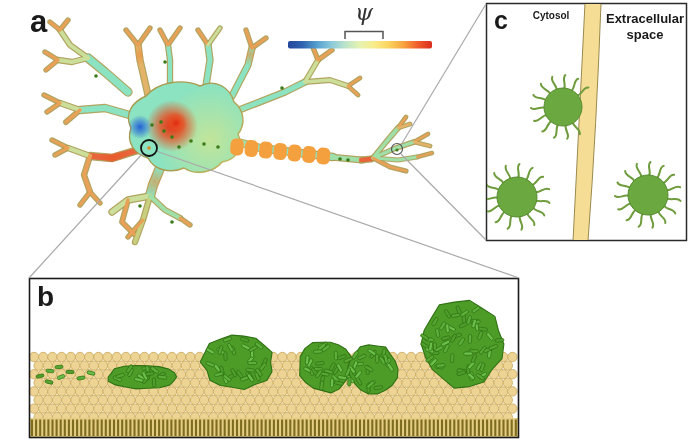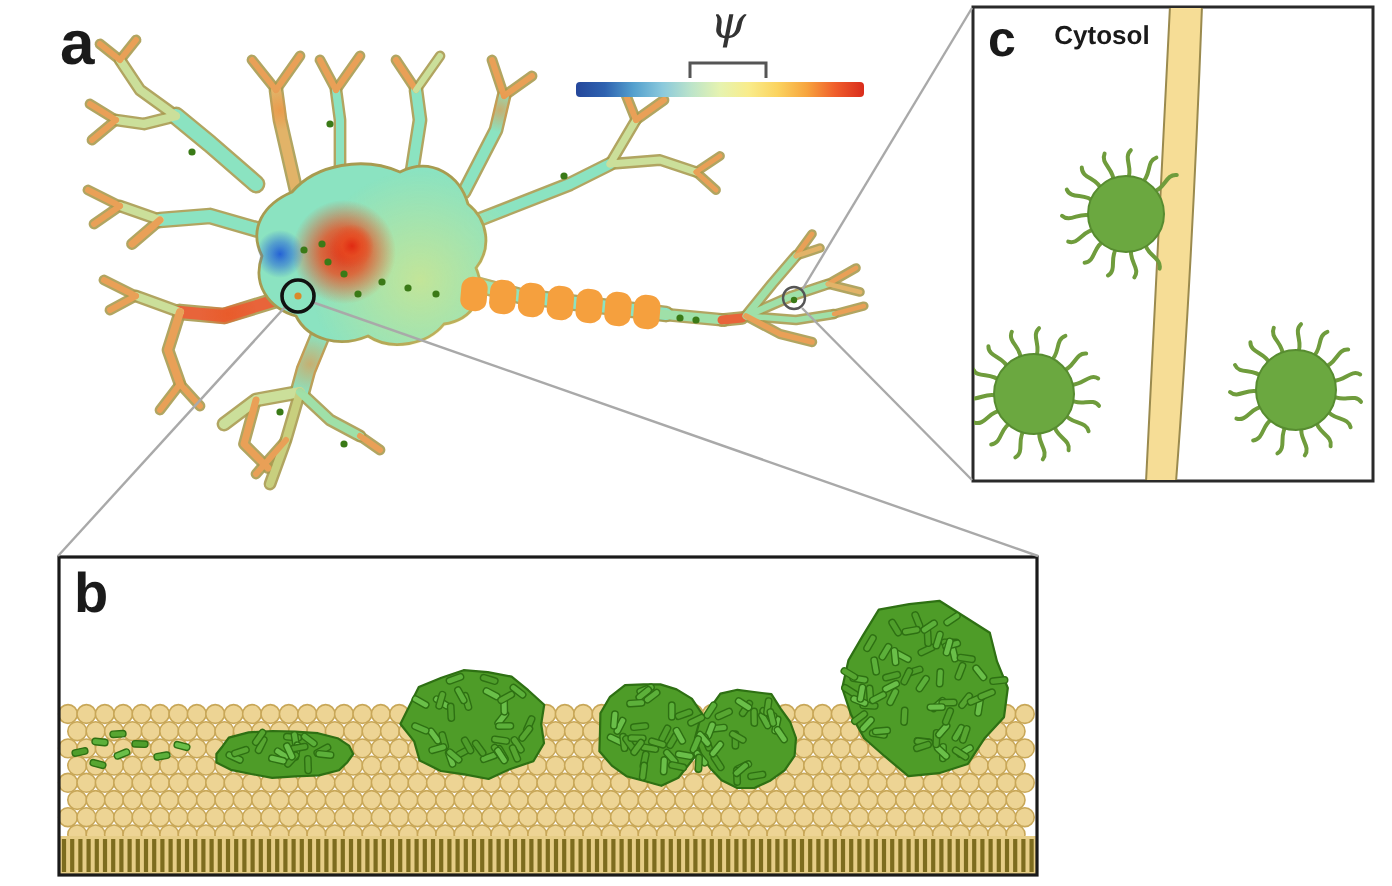--- a/index.html
+++ b/index.html
@@ -4,21 +4,21 @@
 <style>
   html,body{margin:0;padding:0;background:#ffffff;}
   .stage{position:relative;width:696px;height:443px;background:#fff;overflow:hidden;
          font-family:"Liberation Sans",sans-serif;}
   .lbl{position:absolute;color:#1a1a1a;font-weight:bold;line-height:1;}
   #lbl-a{left:30px;top:6px;font-size:31px;}
   #lbl-b{left:37px;top:283px;font-size:28px;}
   #lbl-c{left:494px;top:8px;font-size:25px;}
   #lbl-psi{left:348px;top:1px;width:32px;text-align:center;font-size:23px;
            font-weight:normal;font-style:italic;font-family:"DejaVu Serif",serif;color:#333;}
-  #lbl-cytosol{left:514px;top:11px;width:74px;text-align:center;font-size:13px;}
+  #lbl-cytosol{left:514px;top:11px;width:74px;text-align:center;font-size:10px;}
   #lbl-extra{left:604px;top:11px;width:82px;text-align:center;font-size:13px;line-height:1.2;}
   svg{position:absolute;left:0;top:0;}
 </style>
 </head>
 <body>
 
 <div class="stage">
   <svg id="art" width="696" height="443" viewBox="0 0 696 443">
       <defs>
         <linearGradient id="cbg" x1="0" y1="0" x2="1" y2="0">
@@ -1401,13 +1401,14 @@
         <rect x="288" y="41" width="144" height="7.5" rx="2" fill="url(#cbg)"></rect>
         <path d="M345,39 L345,31.5 L383,31.5 L383,39" fill="none" stroke="#555" stroke-width="1.5"></path>
       </g>
     </svg>
 
   <div class="lbl" id="lbl-a">a</div>
   <div class="lbl" id="lbl-b">b</div>
   <div class="lbl" id="lbl-c">c</div>
   <div class="lbl" id="lbl-psi">ψ</div>
   <div class="lbl" id="lbl-cytosol">Cytosol</div>
+  <div class="lbl" id="lbl-extra">Extracellular space</div>
 </div>
 
 </body></html>

